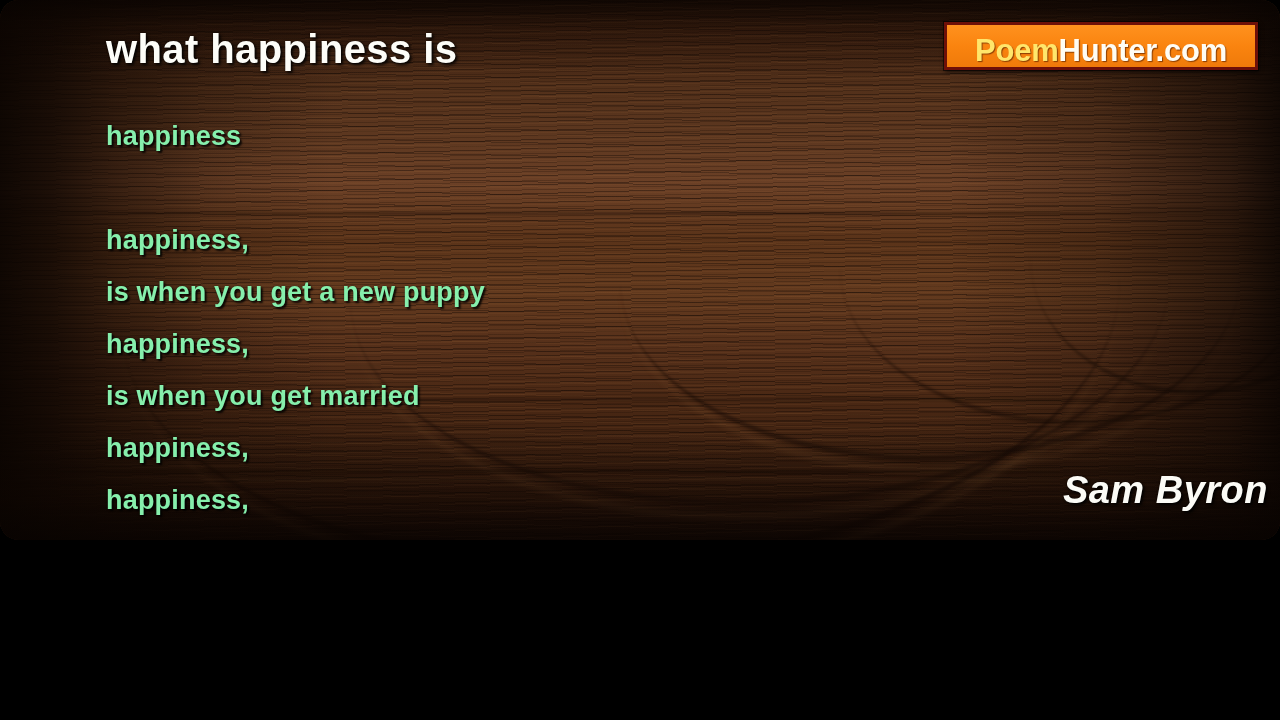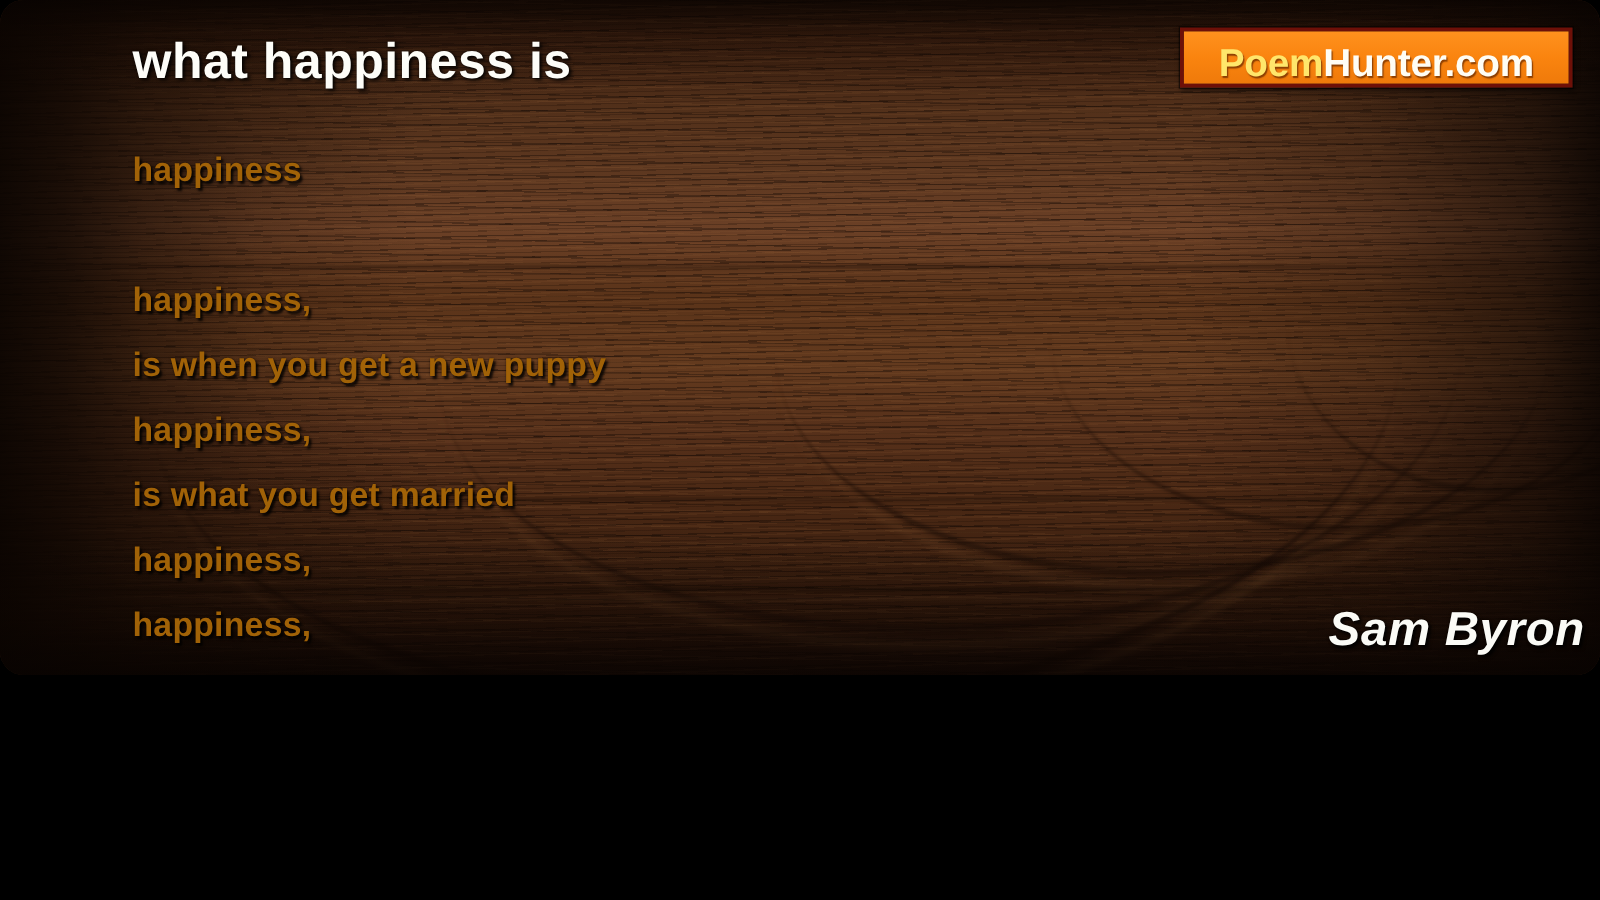--- a/index.html
+++ b/index.html
@@ -220,35 +220,35 @@
     position: absolute;
     left: 106px;
     top: 110px;
     width: 780px;
   }
   .poem-line {
     height: 52px;
     line-height: 52px;
     font-size: 27px;
     font-weight: bold;
-    color: #a16207;
+    color: #86efac;
     letter-spacing: 0.2px;
     white-space: pre;
     text-shadow: 2px 2px 2px rgba(0,0,0,0.85),
                  0 0 2px rgba(0,0,0,0.55);
   }
   .poem-line.blank {
     color: transparent;
     text-shadow: none;
   }
 
   .author {
     position: absolute;
     right: 12px;
-    bottom: 14px;
+    bottom: 28px;
     font-size: 38px;
     font-weight: bold;
     font-style: italic;
     color: #fbfbf6;
     letter-spacing: 0.5px;
     text-shadow: 2px 2px 3px rgba(0,0,0,0.9),
                  0 0 2px rgba(0,0,0,0.6);
     white-space: nowrap;
   }
 
@@ -319,21 +319,21 @@
   <div class="content">
 
     <div class="poem-title">what happiness is</div>
 
     <div class="poem-body">
       <div class="poem-line">happiness</div>
       <div class="poem-line blank"></div>
       <div class="poem-line">happiness,</div>
       <div class="poem-line">is when you get a new puppy</div>
       <div class="poem-line">happiness,</div>
-      <div class="poem-line">is what you get married</div>
+      <div class="poem-line">is when you get married</div>
       <div class="poem-line">happiness,</div>
       <div class="poem-line">happiness,</div>
     </div>
 
     <div class="author">Sam Byron</div>
 
     <div class="logo">
       <span class="logo-text">
         <span class="logo-poem">Poem</span><span class="logo-hunter">Hunter.com</span>
       </span>

